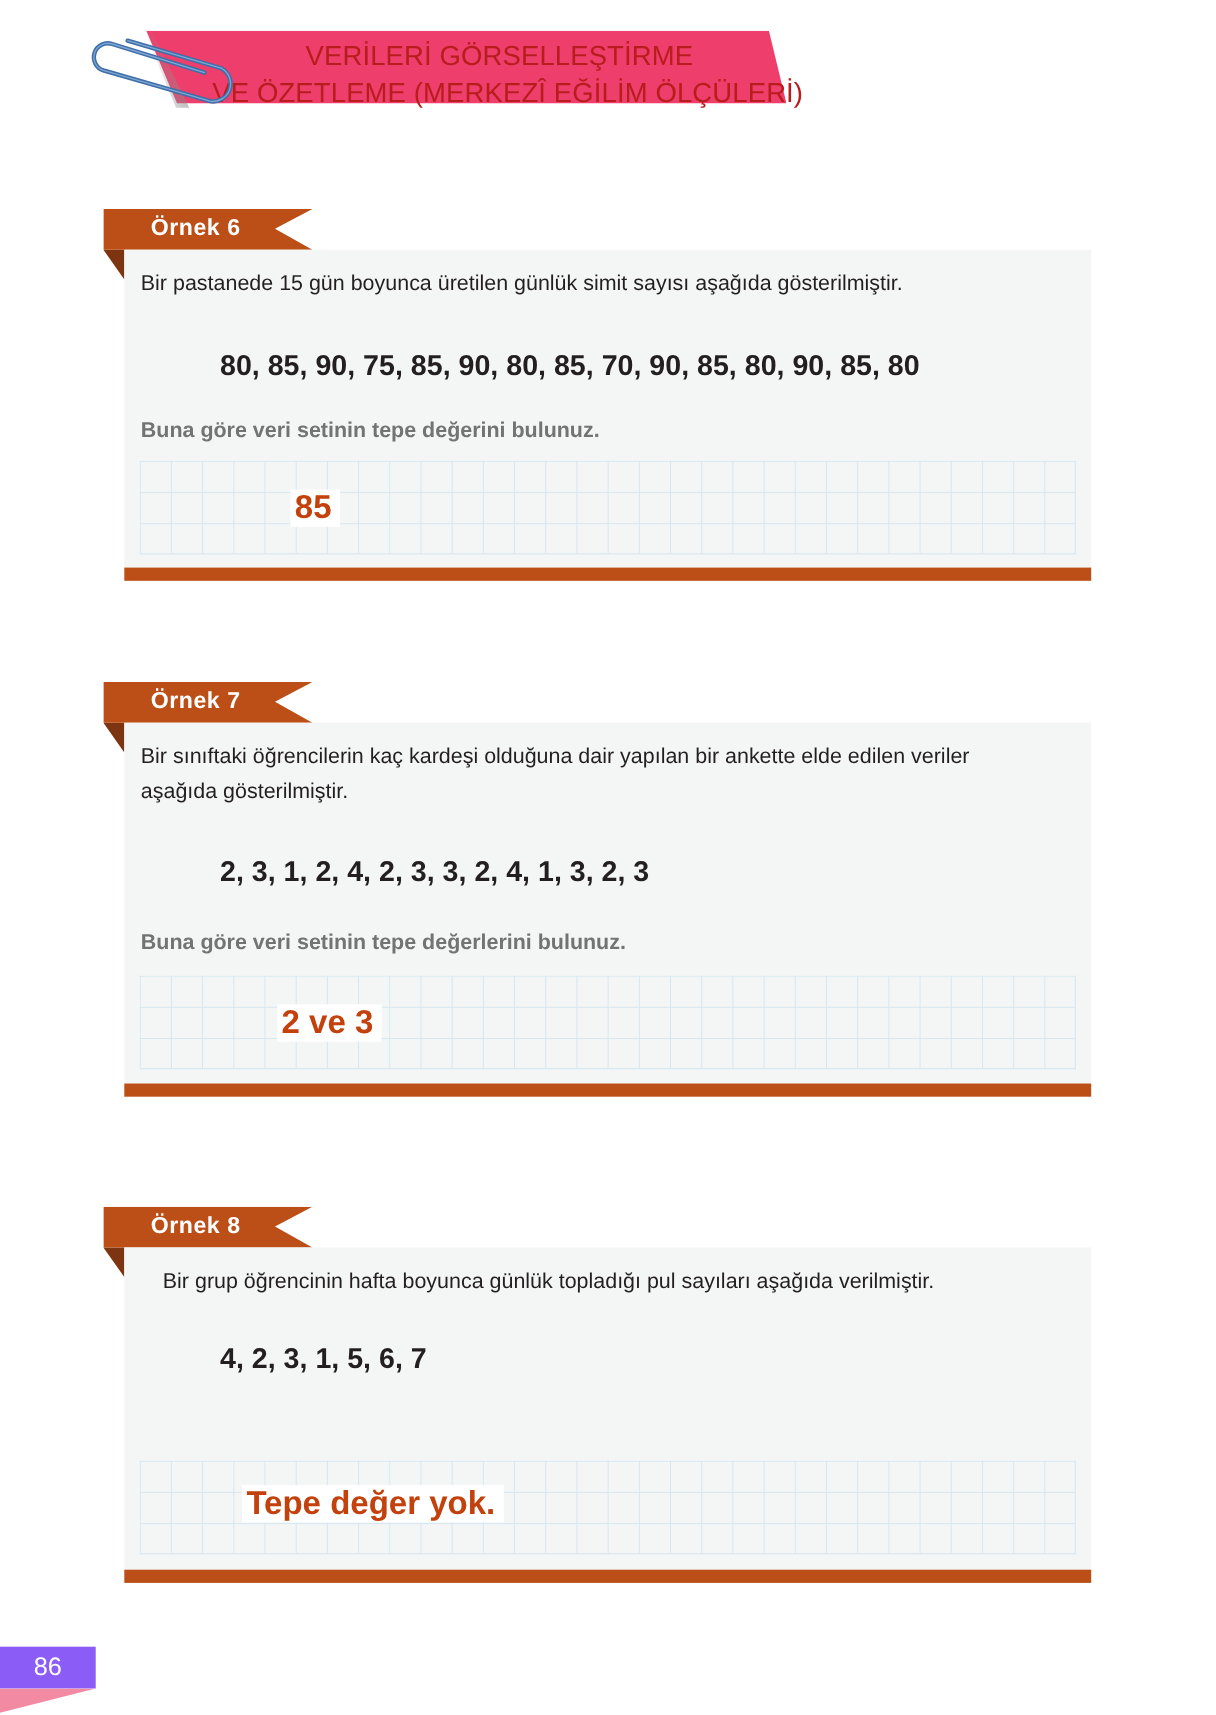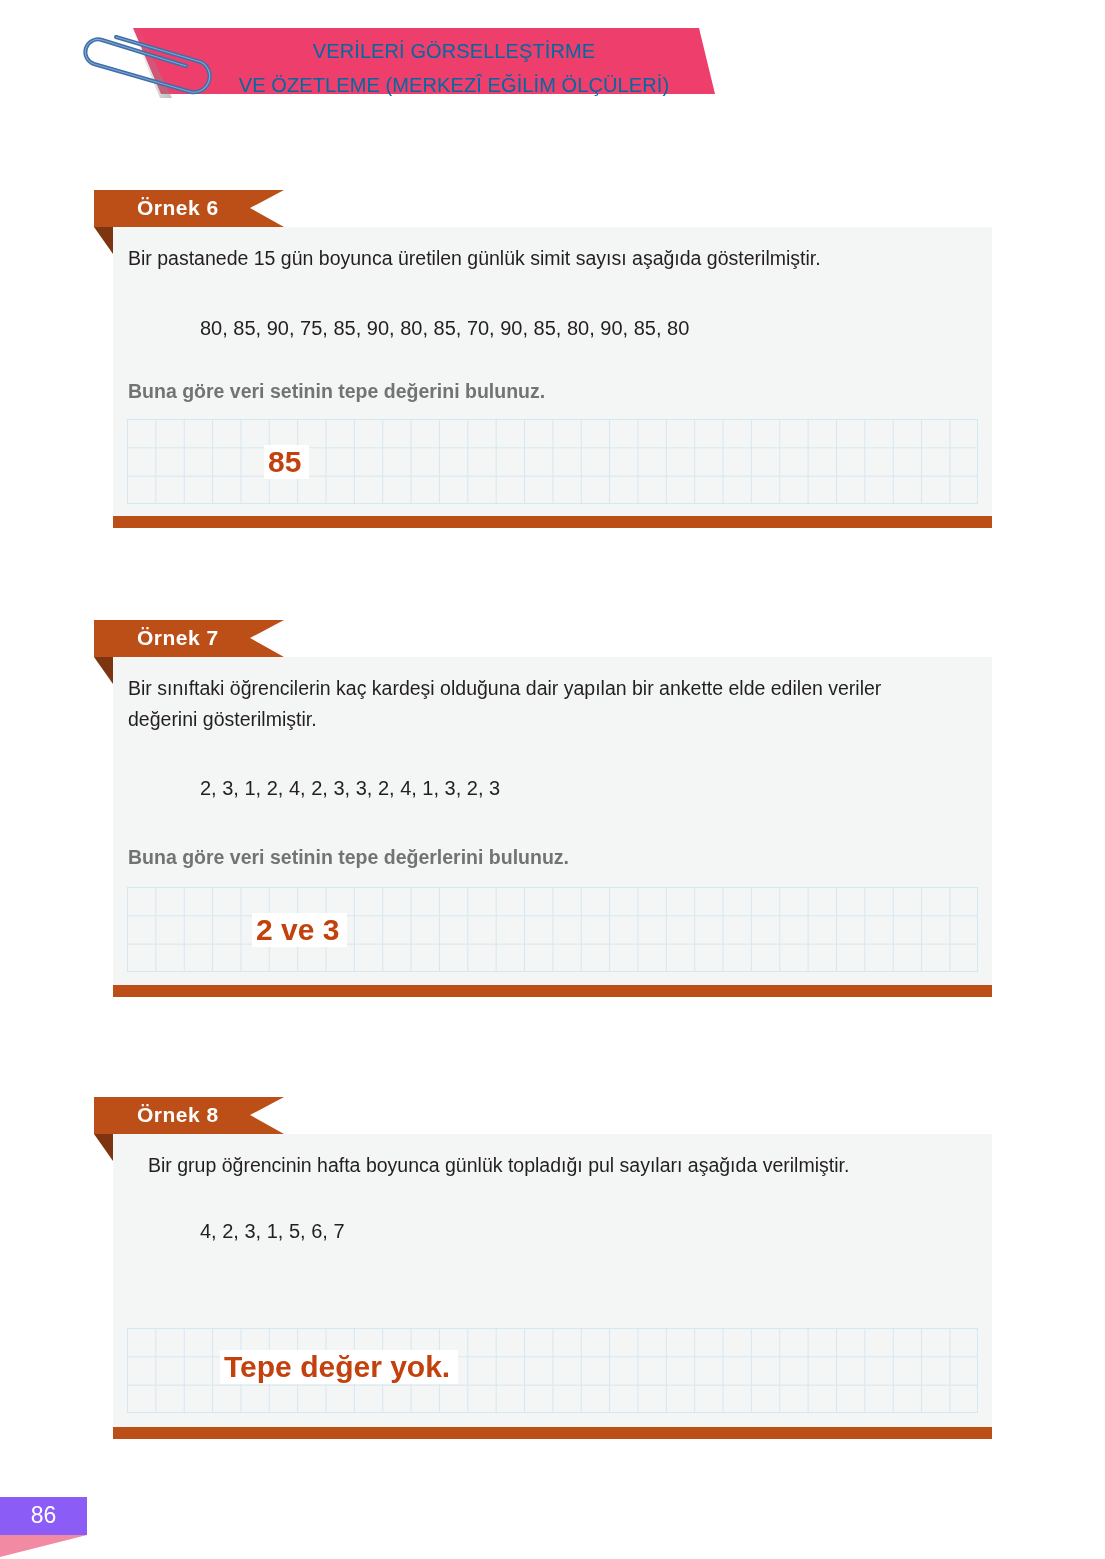--- a/index.html
+++ b/index.html
@@ -9,21 +9,21 @@
     font-family: "Liberation Sans", sans-serif;
     color: #231f20;
   }
   
   .banner {
     position: absolute; left: 133px; top: 28px; width: 582px; height: 66px;
   }
   .banner svg.bg { position: absolute; left: 0; top: 0; }
   .banner-text {
     position: absolute; left: 60px; right: 0; top: 6px;
-    text-align: center; color: #0369a1; font-size: 20px; line-height: 34px;
+    text-align: center; color: #b91c1c; font-size: 25px; line-height: 34px;
     letter-spacing: 0.1px;
   }
   .banner-text div { white-space: nowrap; }
   .clip { position: absolute; left: 76px; top: 24px; }
 
   
   .example { position: absolute; left: 94px; width: 898px; }
   .tag {
     position: absolute; left: 0; top: 0; width: 190px; height: 37px;
   }
@@ -34,21 +34,21 @@
   }
   .card {
     position: absolute; left: 19px; top: 37px; width: 879px;
     background: #f4f5f5;
   }
   .q-text {
     position: absolute; left: 15px; font-size: 19.5px; line-height: 31px;
     color: #231f20; white-space: nowrap;
   }
   .data-line {
-    position: absolute; left: 87px; font-size: 20px; color: #231f20; white-space: nowrap;
+    position: absolute; left: 87px; font-size: 26px; color: #231f20; white-space: nowrap; font-weight: bold;
   }
   .task {
     position: absolute; left: 15px; font-size: 19.5px; font-weight: bold;
     color: #737373; white-space: nowrap;
   }
   .grid {
     position: absolute; left: 14px; width: 851px; height: 85px;
     border-right: 1px solid #d5e7f1; border-bottom: 1px solid #d5e7f1;
     background-image:
       linear-gradient(to right, #d5e7f1 1px, transparent 1px),
@@ -119,21 +119,21 @@
 <section class="example" style="top:620px;">
   <div class="tag">
     <svg width="190" height="66">
       <polygon points="0,37 19,37 19,64" fill="#7d3410"></polygon>
       <polygon points="0,0 190,0 156,18 190,37 0,37" fill="#bc4f17"></polygon>
     </svg>
     <span class="tag-label">Örnek 7</span>
   </div>
   <div class="card" style="height:328px;">
     <div class="q-text" style="top:16px;">Bir sınıftaki öğrencilerin kaç kardeşi olduğuna dair yapılan bir ankette elde edilen veriler</div>
-    <div class="q-text" style="top:47px;">değerini gösterilmiştir.</div>
+    <div class="q-text" style="top:47px;">aşağıda gösterilmiştir.</div>
     <div class="data-line" style="top:120px;">2, 3, 1, 2, 4, 2, 3, 3, 2, 4, 1, 3, 2, 3</div>
     <div class="task" style="top:189px;">Buna göre veri setinin tepe değerlerini bulunuz.</div>
     <div class="grid" style="top:230px;"></div>
     <div class="answer" style="left:139px; top:256px;">2 ve 3</div>
   </div>
   <div class="bottom-bar" style="top:365px;"></div>
 </section>
 
 <section class="example" style="top:1097px;">
   <div class="tag">

